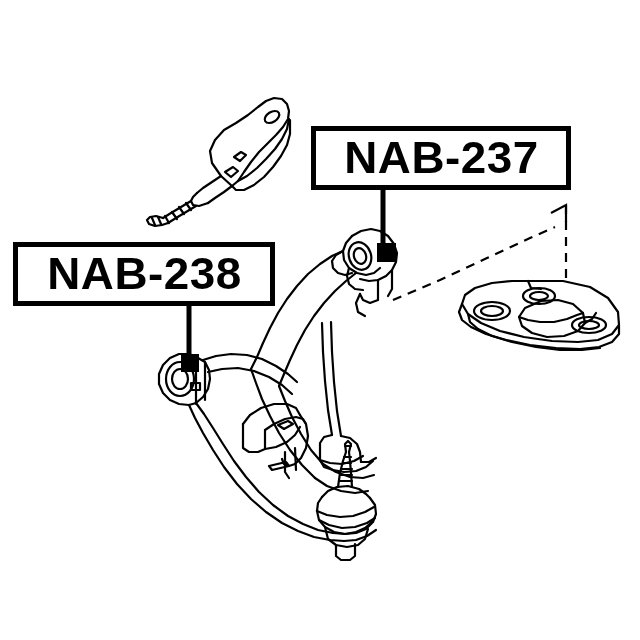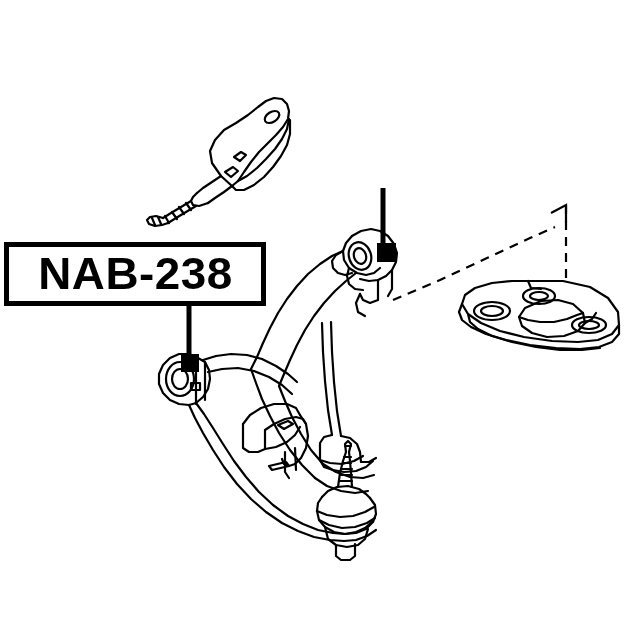--- a/index.html
+++ b/index.html
@@ -32,21 +32,21 @@
     justify-content: center;
     line-height: 1;
     letter-spacing: 0.5px;
     color: #000000;
     font-family: "Liberation Sans", sans-serif;
     font-weight: 700;
     white-space: nowrap;
     user-select: none;
   }
   #callout-nab238 {
-    left: 4px;
+    left: 13px;
     top: 242px;
     width: 262px;
     height: 64px;
     font-size: 44px;
   }
   #callout-nab237 {
     left: 311px;
     top: 126px;
     width: 260px;
     height: 64px;
@@ -387,18 +387,21 @@
       <line x1="383" y1="188" x2="383" y2="250" stroke="#000000" stroke-width="5"></line>
       <rect x="377" y="243" width="19" height="19" fill="#000000"></rect>
     </g>
     <g>
       <line x1="189" y1="304" x2="189" y2="362" stroke="#000000" stroke-width="5"></line>
       <rect x="181" y="354" width="18" height="18" fill="#000000"></rect>
     </g>
 
   </svg>
 
+  <div id="callout-nab237" class="callout">
+    <span class="callout-label">NAB-237</span>
+  </div>
 
   <div id="callout-nab238" class="callout">
     <span class="callout-label">NAB-238</span>
   </div>
 
 </div>
 
 </body></html>

